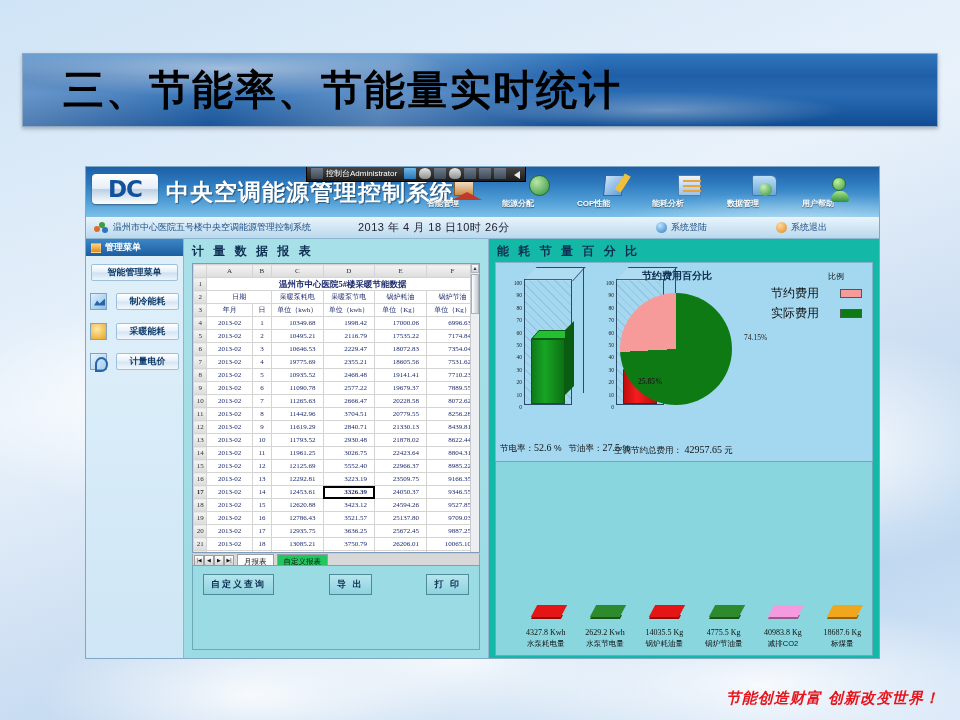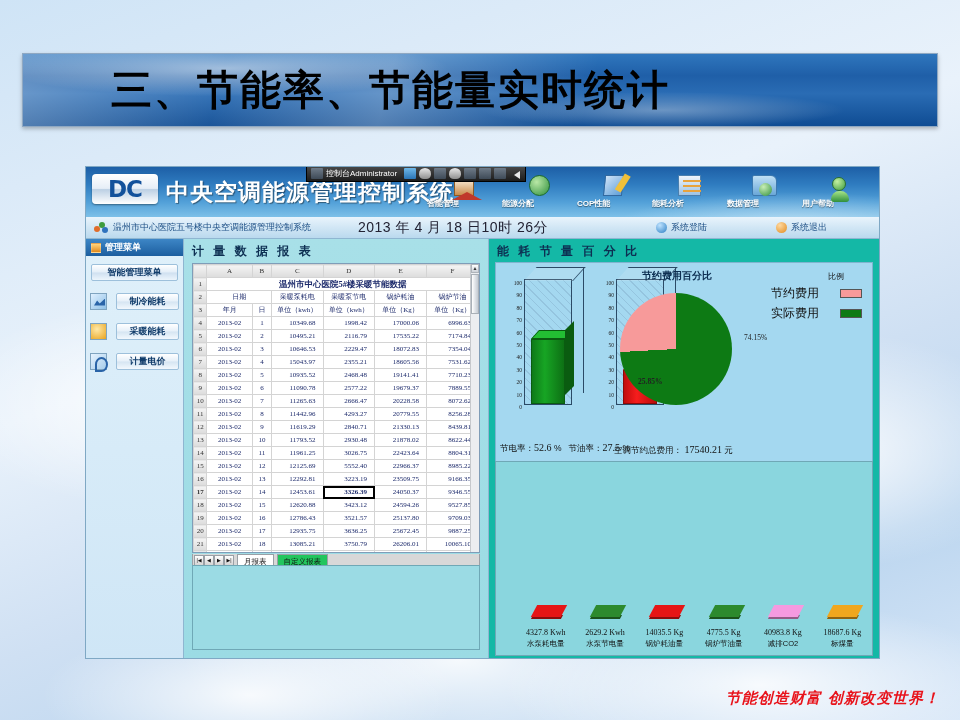--- a/index.html
+++ b/index.html
@@ -23,21 +23,21 @@
   .c5 { left: 500px; top: 600px; width: 520px; height: 170px; }
 
   
   .title-banner {
     position: absolute; left: 22px; top: 53px; width: 916px; height: 74px;
     background:
       linear-gradient(105deg, rgba(255,255,255,.30) 0%, rgba(255,255,255,.05) 22%, rgba(255,255,255,.28) 40%, rgba(255,255,255,0) 62%),
       linear-gradient(180deg, #2f76bd 0%, #1f5fa8 30%, #2a6cb4 55%, #0f4c93 100%);
     border: 1px solid #8fa8c2;
     box-shadow: 0 2px 4px rgba(0,0,0,.25);
-    display: flex; align-items: center; padding-left: 48px;
+    display: flex; align-items: center;
   }
   .title-banner::before {
     content: ""; position: absolute; inset: 0;
     background:
       radial-gradient(ellipse 320px 40px at 22% 20%, rgba(255,255,255,.55), rgba(255,255,255,0) 70%),
       radial-gradient(ellipse 260px 26px at 70% 78%, rgba(255,255,255,.35), rgba(255,255,255,0) 70%);
     pointer-events: none;
   }
   .title-text {
     position: relative;
@@ -143,21 +143,21 @@
     font-size: 9px; color: #184a7e;
   }
   .path-bar .dotset {
     width: 14px; height: 12px; margin: 0 5px 0 8px; position: relative;
   }
   .path-bar .dotset i { position:absolute; width:6px; height:6px; border-radius:50%; }
   .path-bar .dotset i:nth-child(1){ left:0; top:4px; background:#e06c2a; }
   .path-bar .dotset i:nth-child(2){ left:5px; top:0; background:#3e9c3e; }
   .path-bar .dotset i:nth-child(3){ left:8px; top:5px; background:#2f72bd; }
   .path-title { font-size: 9px; color:#1c4e84; }
-  .path-time  { position:absolute; left: 272px; font-size: 14px; color:#223; letter-spacing:.5px; }
+  .path-time  { position:absolute; left: 272px; font-size: 11px; color:#223; letter-spacing:.5px; }
   .path-link  { position:absolute; display:flex; align-items:center; gap:4px; font-size:9px; color:#1c4e84; }
   .path-link.a { left: 570px; } .path-link.b { left: 690px; }
   .link-ic { width:11px; height:11px; border-radius:50%; }
   .link-ic.blue { background: radial-gradient(circle at 35% 30%, #bfe3ff, #2c7fc4); }
   .link-ic.orange { background: radial-gradient(circle at 35% 30%, #ffd9a0, #e08a1e); }
 
   
   .app-body { position: relative; display: flex; height: 421px; background: #b4e2ea; }
 
   
@@ -501,21 +501,21 @@
                 <td class="cellC">3</td>
                 <td class="cellR">10646.53</td>
                 <td class="cellR">2229.47</td>
                 <td class="cellR">18072.83</td>
                 <td class="cellR">7354.04</td>
               </tr>
               <tr>
                 <td class="rowh">7</td>
                 <td class="cellC">2013-02</td>
                 <td class="cellC">4</td>
-                <td class="cellR">15043.97</td>
+                <td class="cellR">19775.69</td>
                 <td class="cellR">2355.21</td>
                 <td class="cellR">18605.56</td>
                 <td class="cellR">7531.62</td>
               </tr>
               <tr>
                 <td class="rowh">8</td>
                 <td class="cellC">2013-02</td>
                 <td class="cellC">5</td>
                 <td class="cellR">10935.52</td>
                 <td class="cellR">2468.48</td>
@@ -538,21 +538,21 @@
                 <td class="cellR">11265.63</td>
                 <td class="cellR">2666.47</td>
                 <td class="cellR">20228.58</td>
                 <td class="cellR">8072.62</td>
               </tr>
               <tr>
                 <td class="rowh">11</td>
                 <td class="cellC">2013-02</td>
                 <td class="cellC">8</td>
                 <td class="cellR">11442.96</td>
-                <td class="cellR">4293.27</td>
+                <td class="cellR">3704.51</td>
                 <td class="cellR">20779.55</td>
                 <td class="cellR">8256.28</td>
               </tr>
               <tr>
                 <td class="rowh">12</td>
                 <td class="cellC">2013-02</td>
                 <td class="cellC">9</td>
                 <td class="cellR">11619.29</td>
                 <td class="cellR">2840.71</td>
                 <td class="cellR">21330.13</td>
@@ -661,20 +661,25 @@
           <span>|◀</span>
           <span>◀</span>
           <span>▶</span>
           <span>▶|</span>
         </div>
         <div class="sheet-tab">月报表</div>
         <div class="sheet-tab inactive">自定义报表</div>
       </div>
 
       <div class="query-box">
+        <div class="q-row2">
+          <div class="q-btn">自定义查询</div>
+          <div class="q-btn">导 出</div>
+          <div class="q-btn">打 印</div>
+        </div>
       </div>
     </div>
 
     <div class="right">
       <div class="chart-head">能 耗 节 量 百 分 比</div>
 
       <div class="chart-top">
 
         <div class="bars3d">
           <div class="bar-unit u1">
@@ -741,21 +746,21 @@
             <div>
               <span>实际费用</span>
               <span class="sw" style="background:#0d7a14"></span>
             </div>
           </div>
           <div class="pie"></div>
           <div class="pie-lab a">74.15%</div>
           <div class="pie-lab b">25.85%</div>
           <div class="pie-total">
             <span>空调节约总费用：</span>
-            <b>17540.21</b>
+            <b>42957.65</b>
             <span>元</span>
           </div>
         </div>
       </div>
 
       <div class="chart-head" style="padding-top:3px">计 量 数 据 棒 图</div>
 
       <div class="chart-bottom">
         <div class="bar-legend" id="bar-legend">
             <div class="bl-item">

